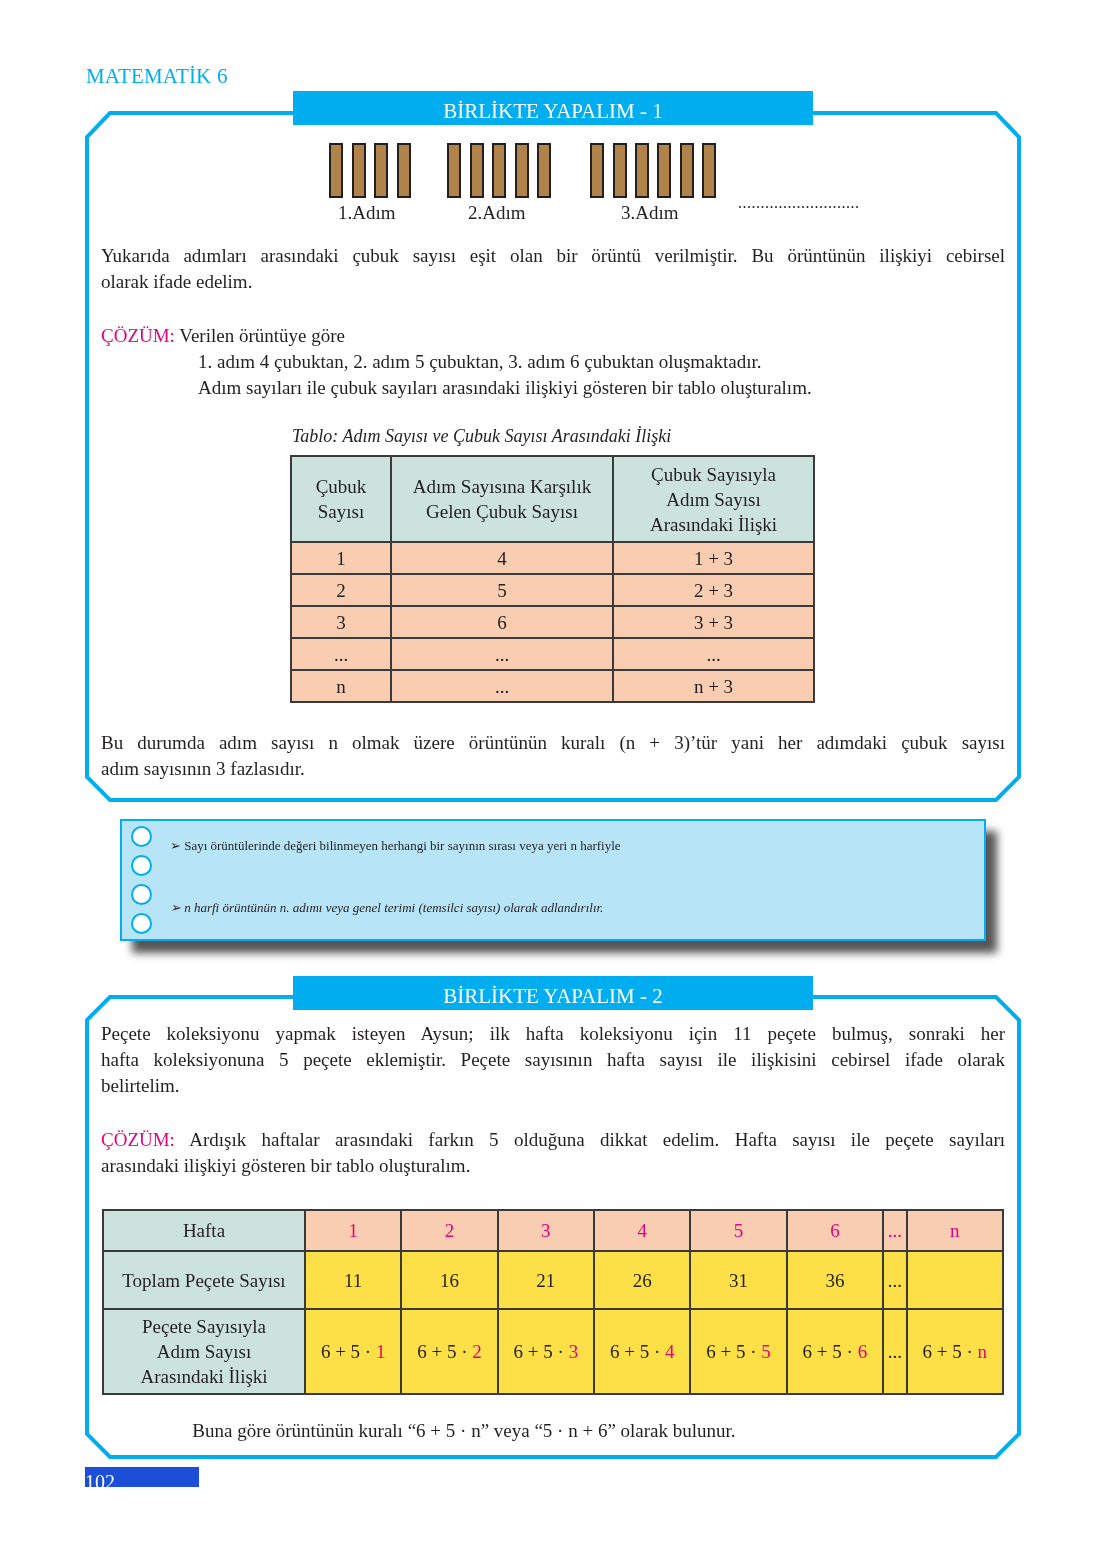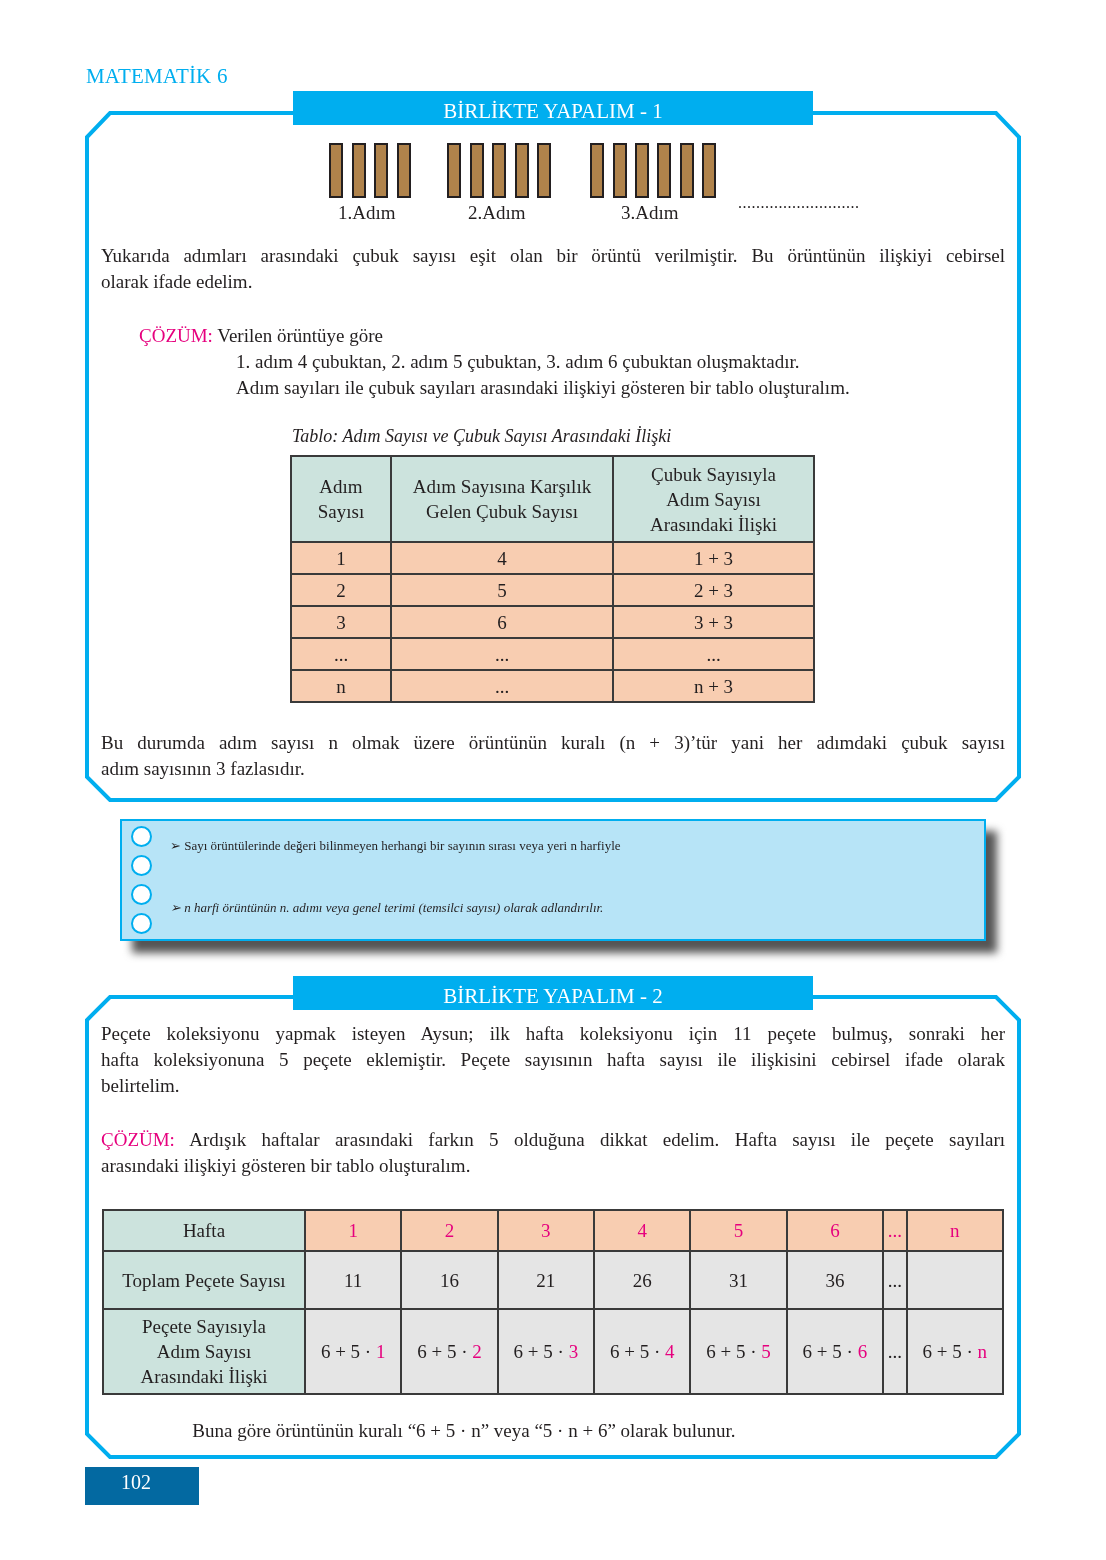--- a/index.html
+++ b/index.html
@@ -33,25 +33,25 @@
     .ring { position: absolute; left: 131px; width: 21px; height: 21px; border: 2.5px solid #00aeef; border-radius: 50%; background: #fff; }
     .bullet-text { position: absolute; font-size: 13px; line-height: 26px; }
 
     table.t2 { position: absolute; left: 102px; top: 1209px; width: 902px; border-collapse: collapse; font-size: 19px; }
     table.t2 td { border: 2px solid #3a3a3a; text-align: center; line-height: 25px; }
     table.t2 td.rowhead { background: #cce3dd; width: 202px; }
     table.t2 tr.r0 td { height: 41px; }
     table.t2 tr.r0 td.val { background: #f8cdb1; color: #e6007e; }
     table.t2 tr.r1 td { height: 58px; }
     table.t2 tr.r2 td { height: 85px; }
-    table.t2 tr.r1 td.val, table.t2 tr.r2 td.val { background: #e5e5e5; }
+    table.t2 tr.r1 td.val, table.t2 tr.r2 td.val { background: #fde047; }
 
     .conclusion { position: absolute; left: 0; width: 928px; top: 1420px; text-align: center; font-size: 19px; }
 
-    .page-num { position: absolute; left: 85px; top: 1467px; width: 114px; height: 38px; background: #0369a1; color: #fff; font-size: 20px; line-height: 30px; padding-left: 36px; }
+    .page-num { position: absolute; left: 85px; top: 1467px; width: 114px; height: 20px; background: #1d4ed8; color: #fff; font-size: 20px; line-height: 30px; }
   </style>
 </head>
 <body>
 
 <div class="header-title">MATEMATİK  6</div>
 
 <div class="card-frame" style="left:0;top:0;width:1106px;height:820px;">
   <svg width="1106" height="820" viewBox="0 0 1106 820">
     <polyline points="293,113 110,113 87,137 87,777 110,800 996,800 1019,777 1019,137 996,113 813,113" fill="none" stroke="#00aeef" stroke-width="4"></polyline>
   </svg>
@@ -80,33 +80,33 @@
 <div class="step-label" style="left:338px">1.Adım</div>
 <div class="step-label" style="left:468px">2.Adım</div>
 <div class="step-label" style="left:621px">3.Adım</div>
 <div class="dots">...........................</div>
 
 <div class="para" style="left:101px;top:243px;width:904px;">
   <div style="text-align-last:justify;">Yukarıda adımları arasındaki çubuk sayısı eşit olan bir örüntü verilmiştir. Bu örüntünün ilişkiyi cebirsel</div>
   <div>olarak ifade edelim.</div>
 </div>
 
-<div class="para" style="left:101px;top:323px;width:904px;margin-left:38px;">
+<div class="para" style="left:101px;top:323px;width:904px;">
   <div><span class="pink">ÇÖZÜM:</span><span> Verilen örüntüye göre</span></div>
   <div style="padding-left:97px;">1. adım 4 çubuktan, 2. adım 5 çubuktan, 3. adım 6 çubuktan oluşmaktadır.</div>
   <div style="padding-left:97px;">Adım sayıları ile çubuk sayıları arasındaki ilişkiyi gösteren bir tablo oluşturalım.</div>
 </div>
 
 <div class="caption">Tablo: Adım Sayısı ve Çubuk Sayısı Arasındaki İlişki</div>
 
 <table class="t1">
   <tbody>
       <tr class="head">
     <td style="width:100px;">
-      <div>Adım</div>
+      <div>Çubuk</div>
           <div>Sayısı</div>
     </td>
     <td style="width:222px;">
       <div>Adım Sayısına Karşılık</div>
           <div>Gelen Çubuk Sayısı</div>
     </td>
     <td>
       <div>Çubuk Sayısıyla</div>
           <div>Adım Sayısı</div>
           <div>Arasındaki İlişki</div>

